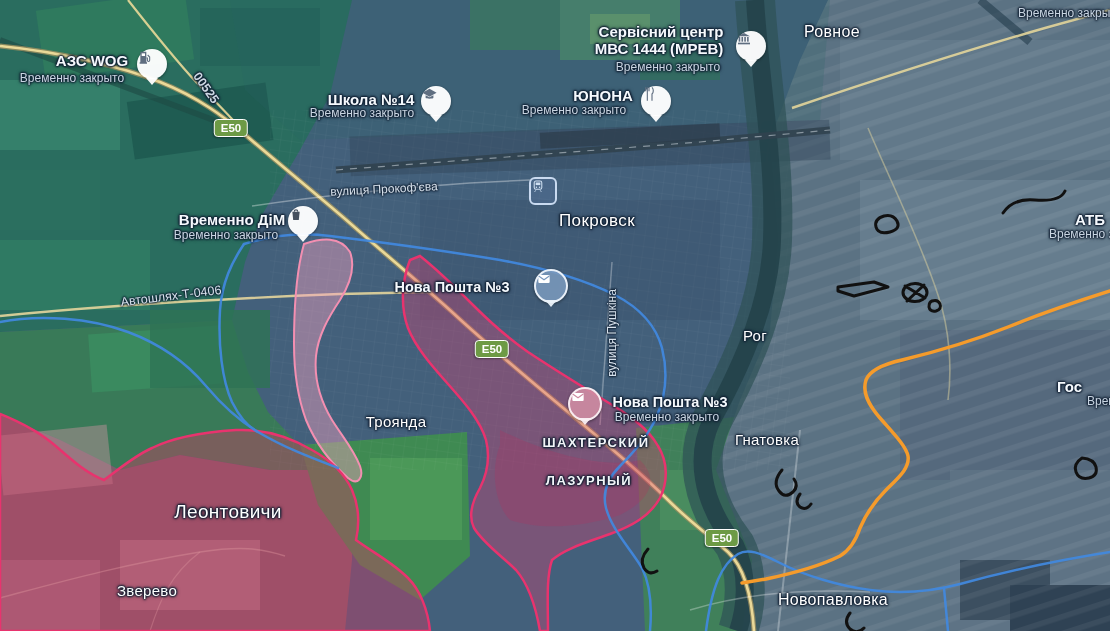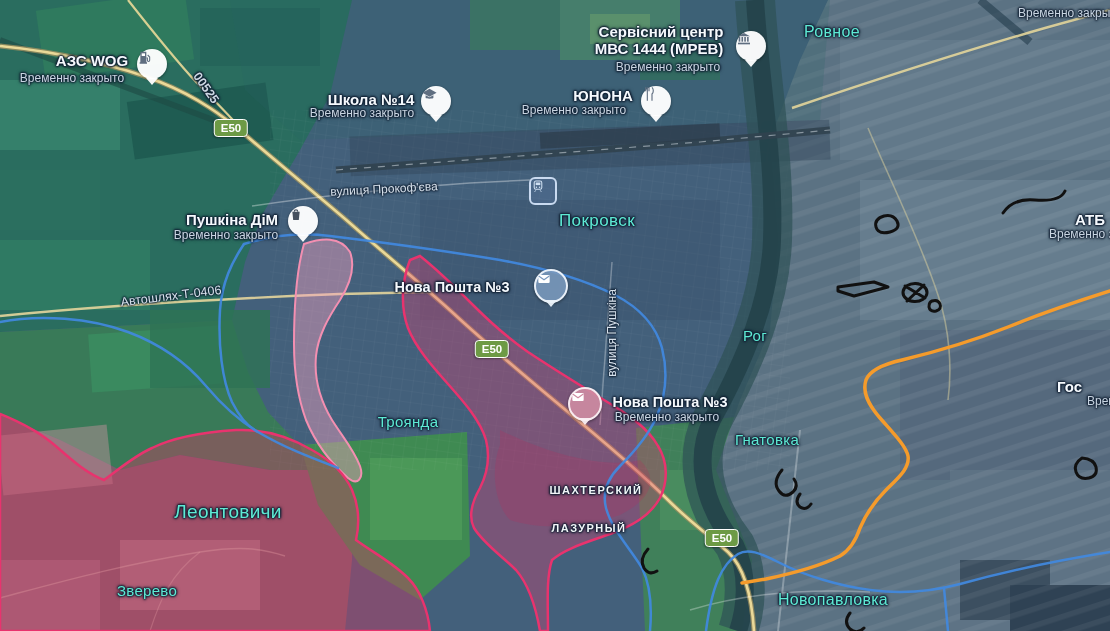--- a/index.html
+++ b/index.html
@@ -1,28 +1,28 @@
 <!DOCTYPE html>
 <html><head>
 <meta charset="utf-8">
 <style>
   html,body{margin:0;padding:0;background:#18242f;}
   #map{position:relative;width:1110px;height:631px;overflow:hidden;cursor:grab;
        font-family:"Liberation Sans",sans-serif;background:#43607b;}
   #map svg{position:absolute;left:0;top:0;}
   
-  .lbl{position:absolute;transform:translate(-50%,-50%);white-space:nowrap;color:#5eead4;
+  .lbl{position:absolute;transform:translate(-50%,-50%);white-space:nowrap;color:#ffffff;
        text-shadow:0 1px 2px rgba(17,32,51,.95),0 -1px 2px rgba(17,32,51,.95),
                    1px 0 2px rgba(17,32,51,.95),-1px 0 2px rgba(17,32,51,.95),0 0 4px rgba(17,32,51,.8);}
   .poi{font-size:15px;font-weight:700;color:#f5f9fd;}
   .poi-sm{font-size:14.5px;font-weight:700;color:#f5f9fd;}
   .status{font-size:12px;font-weight:400;color:#c9d5e2;}
   .town{font-size:16px;font-weight:500;letter-spacing:.3px;}
   .town-lg{font-size:17px;font-weight:500;letter-spacing:.4px;padding-left:32px;}
-  .district{font-size:11px;font-weight:700;letter-spacing:1.5px;color:#f2f5f8;margin-top:48px;}
+  .district{font-size:13px;font-weight:700;letter-spacing:1.5px;color:#f2f5f8;}
   .street{font-size:12px;font-weight:400;color:#d7e1ec;
        text-shadow:0 1px 2px rgba(17,32,51,.9),0 -1px 2px rgba(17,32,51,.9),1px 0 2px rgba(17,32,51,.9),-1px 0 2px rgba(17,32,51,.9);}
   .route{font-size:12.5px;font-weight:700;color:#cdd9e4;}
   .edge{transform:translate(0,-50%);} 
   
   .badge{position:absolute;transform:translate(-50%,-50%);background:#6d9a45;color:#fff;
        border:1.5px solid #fff;border-radius:4px;padding:0 6px;font-size:11.5px;font-weight:700;
        line-height:16px;box-shadow:0 1px 2px rgba(0,0,0,.35);}
   
   .pin{position:absolute;width:30px;height:30px;border-radius:50%;transform:translate(-50%,-50%);
@@ -216,33 +216,33 @@
   <div class="lbl poi" style="left:371px;top:99px">Школа №14</div>
   <div class="lbl status" style="left:362px;top:113px">Временно закрыто</div>
 
   <div class="lbl poi" style="left:661px;top:31px">Сервісний центр</div>
   <div class="lbl poi" style="left:659px;top:48px">МВС 1444 (МРЕВ)</div>
   <div class="lbl status" style="left:668px;top:67px">Временно закрыто</div>
 
   <div class="lbl poi" style="left:603px;top:95px">ЮНОНА</div>
   <div class="lbl status" style="left:574px;top:110px">Временно закрыто</div>
 
-  <div class="lbl poi" style="left:232px;top:219px">Пушкіна ДіМ</div>
+  <div class="lbl poi" style="left:232px;top:219px">Временно ДіМ</div>
   <div class="lbl status" style="left:226px;top:235px">Временно закрыто</div>
 
   <div class="lbl poi-sm" style="left:452px;top:287px">Нова Пошта №3</div>
 
   <div class="lbl poi-sm" style="left:670px;top:402px">Нова Пошта №3</div>
   <div class="lbl status" style="left:667px;top:417px">Временно закрыто</div>
 
   <div class="lbl town" style="left:832px;top:32px">Ровное</div>
   <div class="lbl town-lg" style="left:581px;top:221px">Покровск</div>
   <div class="lbl town" style="left:755px;top:335px;font-size:15px">Рог</div>
   <div class="lbl town" style="left:767px;top:439px;font-size:15px">Гнатовка</div>
-  <div class="lbl town" style="left:408px;top:421px;font-size:15px">Троянда</div>
+  <div class="lbl town" style="left:396px;top:421px;font-size:15px">Троянда</div>
   <div class="lbl town" style="left:228px;top:512px;font-size:19px">Леонтовичи</div>
   <div class="lbl town" style="left:147px;top:590px;font-size:15px">Зверево</div>
   <div class="lbl town" style="left:833px;top:600px">Новопавловка</div>
 
   <div class="lbl district" style="left:596px;top:442px">ШАХТЕРСКИЙ</div>
   <div class="lbl district" style="left:589px;top:480px">ЛАЗУРНЫЙ</div>
 
   <div class="lbl street" style="left:384px;top:189px;transform:translate(-50%,-50%) rotate(-3deg)">вулиця Прокоф'єва</div>
   <div class="lbl street" style="left:171px;top:296px;font-size:12.5px;transform:translate(-50%,-50%) rotate(-7deg)">Автошлях-Т-0406</div>
   <div class="lbl street" style="left:612px;top:333px;transform:translate(-50%,-50%) rotate(-90deg)">вулиця Пушкіна</div>

